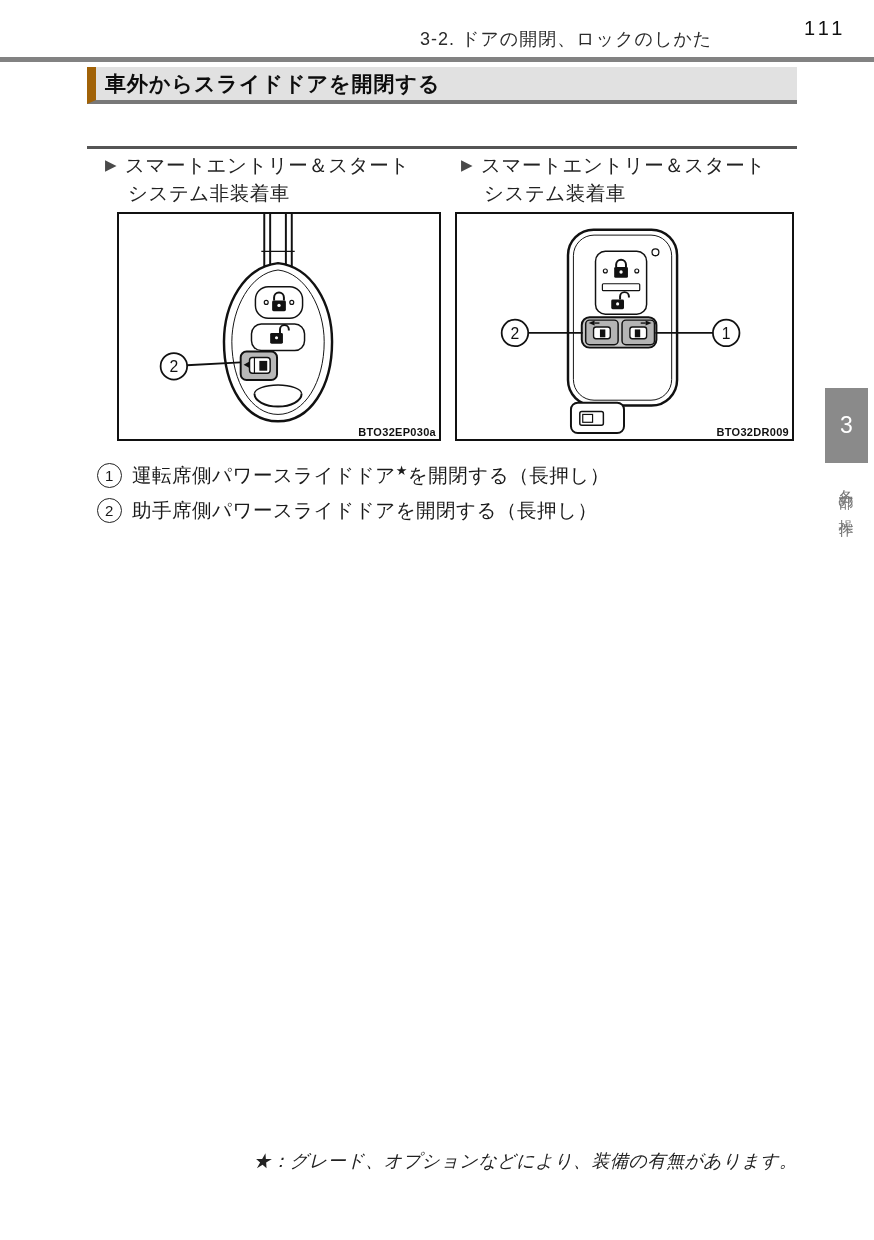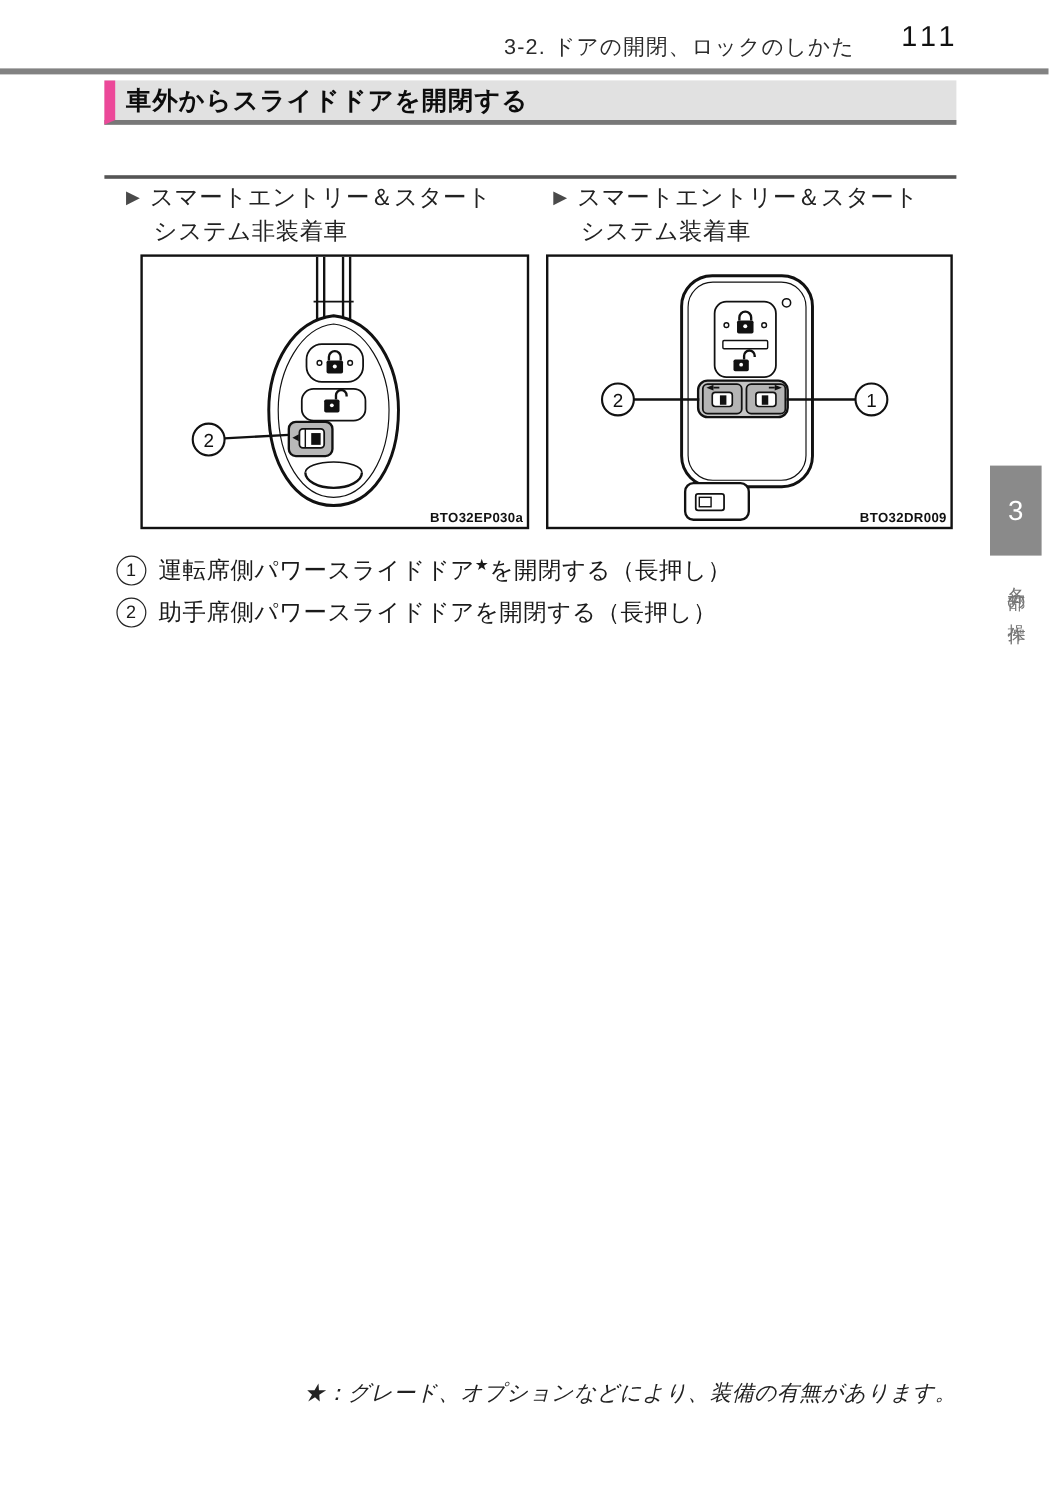--- a/index.html
+++ b/index.html
@@ -1,26 +1,26 @@
 <!DOCTYPE html>
 <html><head>
 <meta charset="utf-8">
 <style>
   html,body{margin:0;padding:0;background:#fff;}
   .page{position:relative;width:874px;height:1240px;background:#ffffff;
         font-family:"Liberation Sans",sans-serif;color:#1a1a1a;overflow:hidden;}
 
   
   .crumb{position:absolute;top:27px;left:420px;font-size:18px;color:#2b2b2b;letter-spacing:1px;}
-  .pagenum{position:absolute;top:17px;left:751px;font-size:24px;letter-spacing:4px;color:#111;}
+  .pagenum{position:absolute;top:17px;left:804px;font-size:20px;letter-spacing:4px;color:#111;}
   .top-rule{position:absolute;top:57px;left:0;width:874px;height:5px;background:#828282;}
 
   
   .section-bar{position:absolute;top:67px;left:87px;width:710px;height:37px;background:#e1e1e1;
-               border-left:9px solid #ec4899;border-bottom:4px solid #787878;box-sizing:border-box;
+               border-left:9px solid #a16207;border-bottom:4px solid #787878;box-sizing:border-box;
                display:flex;align-items:center;}
   .section-bar .t{font-size:21px;font-weight:bold;padding-left:9px;letter-spacing:1px;color:#0d0d0d;}
   .watermark{position:absolute;top:47px;left:503px;font-family:"DejaVu Serif",serif;
              font-size:45px;color:rgba(123,123,123,0.82);letter-spacing:1px;white-space:nowrap;}
 
   
   .subsection{position:absolute;top:112px;left:87px;font-size:20px;letter-spacing:1px;}
   .diamond{color:#4a4a4a;font-size:17px;margin-right:9px;}
   .sub-rule{position:absolute;top:146px;left:87px;width:710px;height:3px;background:#555;}
 

